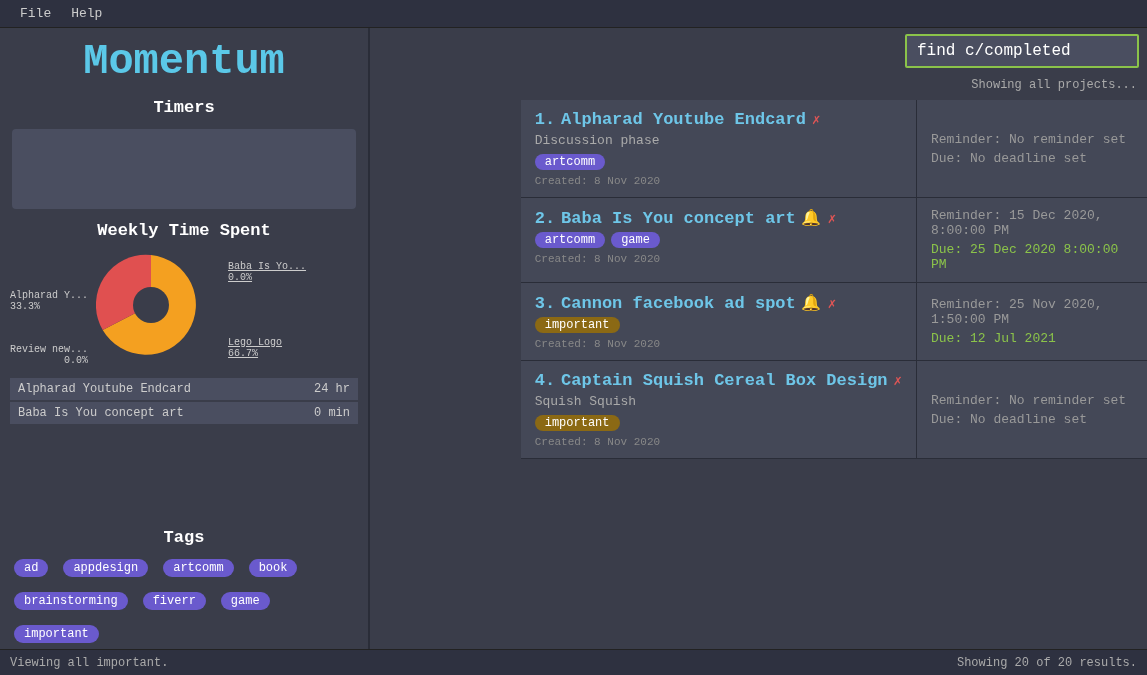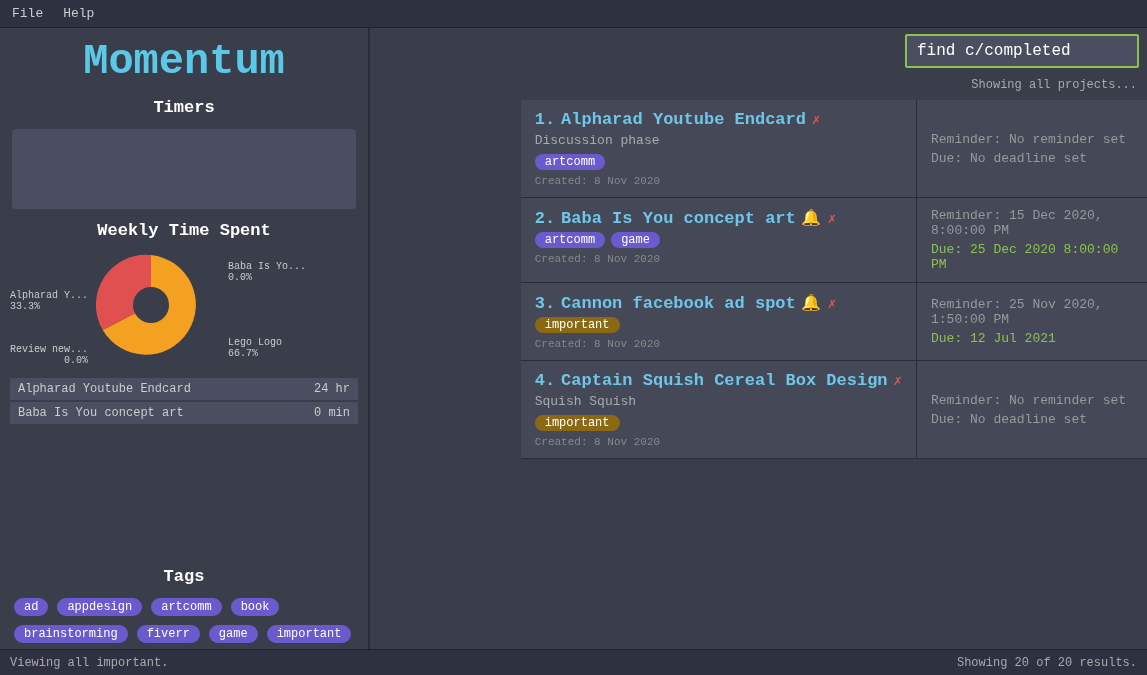--- a/index.html
+++ b/index.html
@@ -12,21 +12,21 @@
       overflow: hidden;
       display: flex;
       flex-direction: column;
     }
 
     
     .menubar {
       background: #2e3140;
       display: flex;
       align-items: center;
-      padding: 4px 12px;
+      padding: 4px 20px;
       gap: 20px;
       height: 28px;
       border-bottom: 1px solid #222;
     }
     .menubar-item {
       color: #ccc;
       font-size: 13px;
       cursor: pointer;
     }
 
@@ -91,20 +91,21 @@
       color: #ccc;
       margin-top: 35px;
     }
     .pie-labels-right {
       display: flex;
       flex-direction: column;
       gap: 26px;
       font-size: 11px;
       color: #ccc;
       margin-left: 4px;
+      text-decoration: underline;
     }
 
     
     .time-table {
       padding: 0 10px;
       margin-top: 4px;
     }
     .time-row {
       display: flex;
       justify-content: space-between;
@@ -116,21 +117,21 @@
     }
 
     
     .tags-section {
       margin-top: auto;
       padding: 6px 10px 0;
     }
     .tags-wrap {
       display: flex;
       flex-wrap: wrap;
-      gap: 9px;
+      gap: 15px;
       padding: 6px 4px;
     }
     .tag-badge {
       background: #6a5acd;
       color: #fff;
       border-radius: 12px;
       padding: 2px 10px;
       font-size: 12px;
       cursor: pointer;
     }

